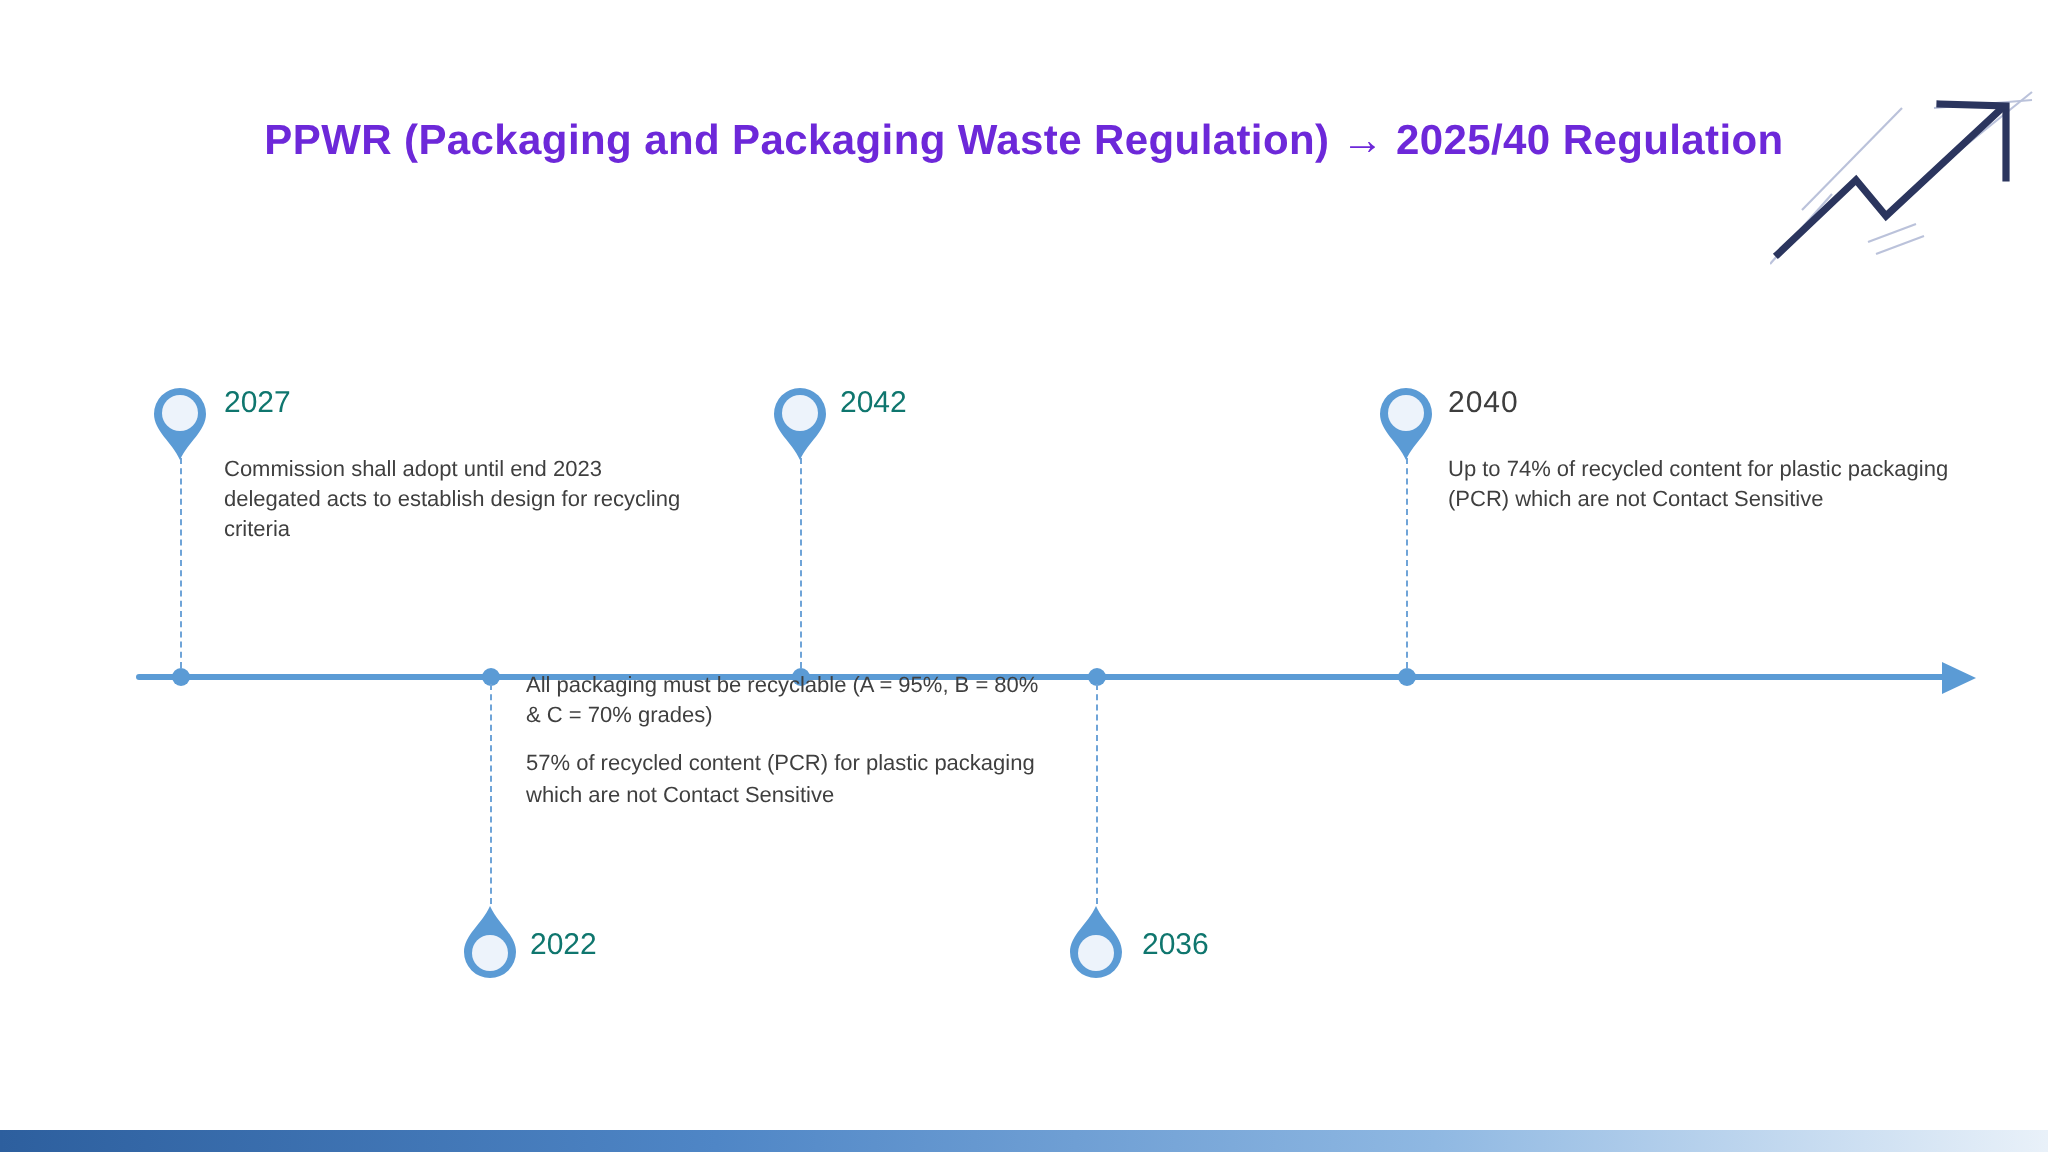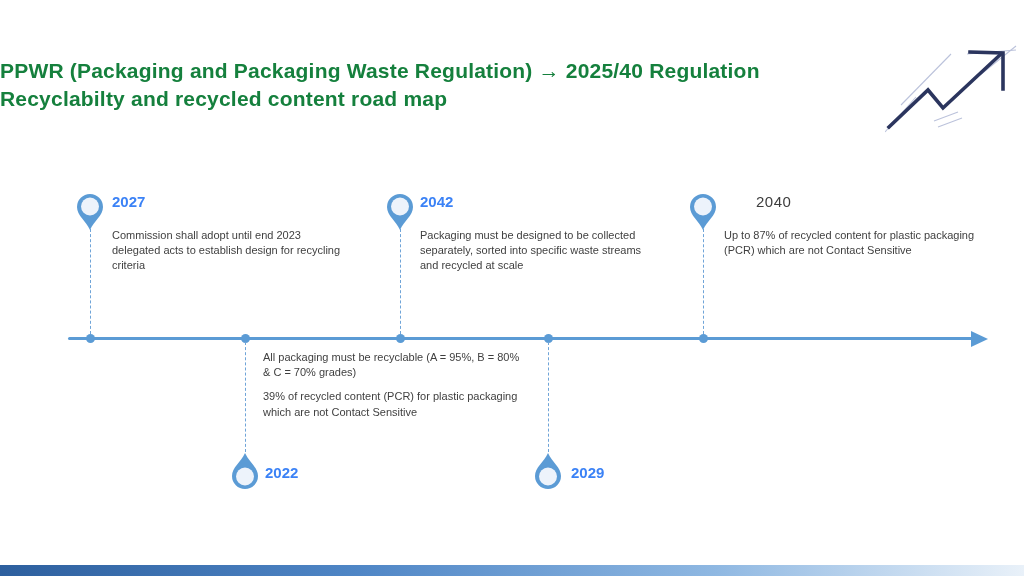--- a/index.html
+++ b/index.html
@@ -2,51 +2,50 @@
 <html><head>
 <meta charset="utf-8">
 <style>
   html,body { margin:0; padding:0; background:#ffffff; }
   .slide {
     position:relative; width:1024px; height:576px; background:#ffffff;
     overflow:hidden; font-family:"Liberation Sans", sans-serif;
   }
   .title {
     position:absolute; top:57px; left:0; right:0; margin:0;
-    font-size:21px; line-height:1.35;
-    font-weight:600; color:#15803d; letter-spacing:.2px;
+    text-align:center; font-size:21px; line-height:1.35;
+    font-weight:600; color:#6d28d9; letter-spacing:.2px;
   }
   .trend-icon { position:absolute; top:33px; left:885px; width:132px; height:102px; }
   
   .axis { position:absolute; left:68px; top:337px; width:905px; height:3px;
           background:#5B9BD5; border-radius:2px; }
   .axis-arrow { position:absolute; left:971px; top:330.5px; width:0; height:0;
           border-left:17px solid #5B9BD5; border-top:8px solid transparent;
           border-bottom:8px solid transparent; }
   .dot { position:absolute; top:334px; width:9px; height:9px; border-radius:50%;
          background:#5B9BD5; }
   .conn { position:absolute; width:0; border-left:1px dashed #6FA4D8; }
   .conn.top    { top:229px; height:105px; }
   .conn.bottom { top:342px; height:110px; }
   .pin { position:absolute; width:28px; height:38px; }
-  .year { position:absolute; font-size:15px; font-weight:bold; color:#3b82f6; white-space:nowrap; }
+  .year { position:absolute; font-size:15px; font-weight:normal; color:#0f766e; white-space:nowrap; }
   .year.light { font-weight:400; color:#3d3d3d; letter-spacing:.5px; }
   .desc { position:absolute; font-size:11px; line-height:1.38; color:#3f3f3f; }
   .desc p { margin:0 0 9px 0; }
   .footer-bar { position:absolute; left:0; bottom:0; width:1024px; height:11px;
     background:linear-gradient(90deg,#2d5f9e 0%,#4f86c6 35%,#8fb8e2 70%,#e9f1f9 100%); }
 </style>
 </head>
 <body>
 
 <div class="slide">
 
   <h1 class="title">
     <span>PPWR (Packaging and Packaging Waste Regulation) → 2025/40 Regulation</span><br>
-    <span>Recyclabilty and recycled content road map</span>
   </h1>
 
   <svg class="trend-icon" viewBox="0 0 132 102" aria-hidden="true">
     <g stroke="#aab3d2" stroke-width="1.1" fill="none" opacity="0.8">
       <path d="M16 72 L66 21"></path>
       <path d="M0 99 L31 64"></path>
       <path d="M49 88 L73 79"></path>
       <path d="M53 94 L77 85"></path>
       <path d="M82 21 L131 17"></path>
       <path d="M95 42 L131 13"></path>
@@ -91,28 +90,27 @@
   </svg>
   <svg class="pin" style="left:534px; top:452px" viewBox="0 0 28 38">
     <path d="M14,1 C18,10 27,15.5 27,24 A13,13 0 1 1 1,24 C1,15.5 10,10 14,1 Z" fill="#5B9BD5"></path>
     <circle cx="14" cy="24.5" r="9" fill="#EDF3FB"></circle>
   </svg>
 
   <span class="year" style="left:112px; top:193px">2027</span>
   <div class="desc" style="left:112px; top:228px; width:238px">Commission shall adopt until end 2023 delegated acts to establish design for recycling criteria</div>
 
   <span class="year" style="left:420px; top:193px">2042</span>
-  <div class="desc" style="left:420px; top:228px; width:242px">Packaging must be designed to be collected separately, sorted into specific waste streams and recycled at scale</div>
 
-  <span class="year light" style="left:756px; top:193px">2040</span>
-  <div class="desc" style="left:724px; top:228px; width:252px">Up to 87% of recycled content for plastic packaging (PCR) which are not Contact Sensitive</div>
+  <span class="year light" style="left:724px; top:193px">2040</span>
+  <div class="desc" style="left:724px; top:228px; width:252px">Up to 74% of recycled content for plastic packaging (PCR) which are not Contact Sensitive</div>
 
-  <div class="desc" style="left:263px; top:350px; width:260px">
+  <div class="desc" style="left:263px; top:336px; width:260px">
     <p>All packaging must be recyclable (A = 95%, B = 80% &amp; C = 70% grades)</p>
-    <p>39% of recycled content (PCR) for plastic packaging which are not Contact Sensitive</p>
+    <p>57% of recycled content (PCR) for plastic packaging which are not Contact Sensitive</p>
   </div>
   <span class="year" style="left:265px; top:464px">2022</span>
 
-  <span class="year" style="left:571px; top:464px">2029</span>
+  <span class="year" style="left:571px; top:464px">2036</span>
 
   <div class="footer-bar"></div>
 
 </div>
 
 </body></html>

